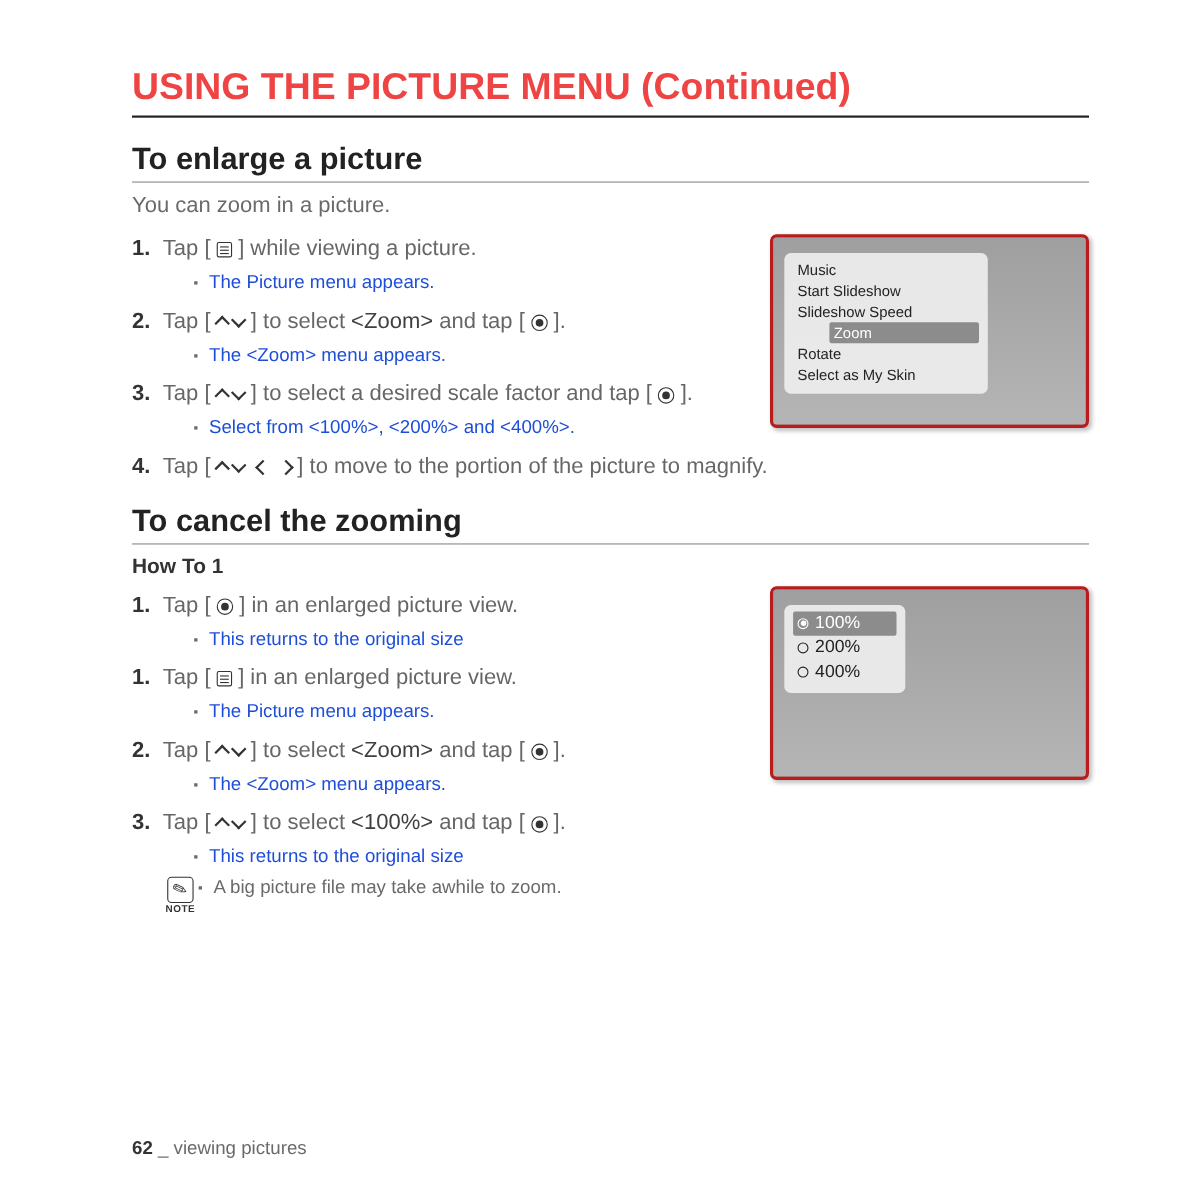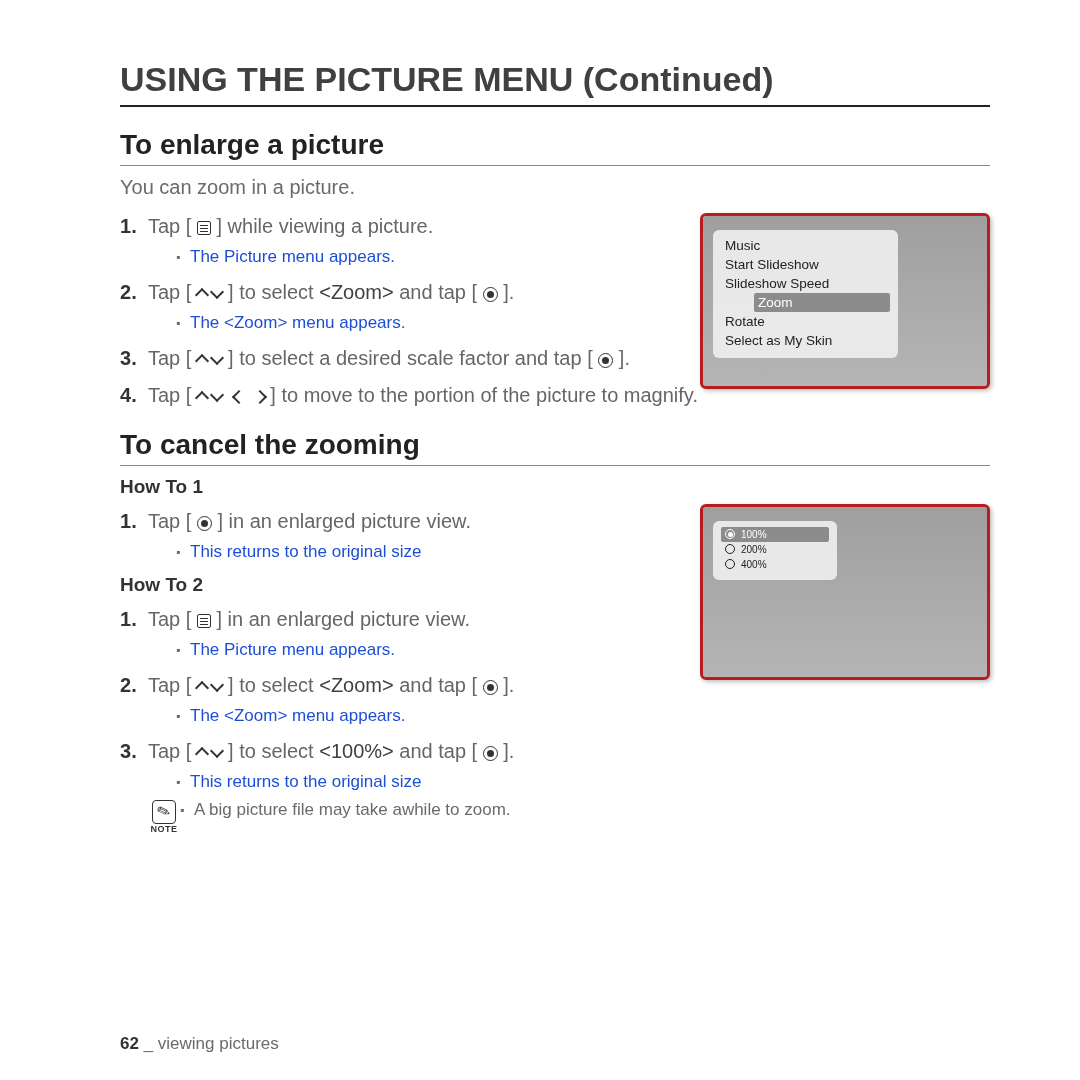--- a/index.html
+++ b/index.html
@@ -7,21 +7,21 @@
     width: 1080px;
     height: 1080px;
     font-family: Arial, Helvetica, sans-serif;
     color: #333;
     padding: 60px 90px 30px 120px;
     position: relative;
   }
   h1 {
     font-size: 34px;
     font-weight: bold;
-    color: #404040;
+    color: #ef4444;
     border-bottom: 2px solid #222;
     padding-bottom: 6px;
     margin-bottom: 22px;
   }
   h2 {
     font-size: 28px;
     font-weight: bold;
     color: #222;
     border-bottom: 1px solid #888;
     padding-bottom: 4px;
@@ -116,23 +116,23 @@
     font-size: 13.5px;
     color: #222;
     width: 185px;
   }
   .popup .mi { padding: 2px 4px; white-space: nowrap; }
   .popup .mi.sel { background: #8c8c8c; color: #fff; border-radius: 2px; margin-left: 33px; }
   .popup2 {
     background: rgba(238,238,238,.92);
     border-radius: 6px;
     padding: 6px 8px 8px 8px;
-    font-size: 10px;
+    font-size: 16px;
     color: #222;
-    width: 124px;
+    width: 110px;
   }
   .popup2 .mi { padding: 2px 4px; white-space: nowrap; display:flex;align-items:center;gap:6px;}
   .popup2 .mi.sel { background: #8c8c8c; color: #fff; border-radius: 2px; }
   .radio{width:10px;height:10px;border:1.4px solid currentColor;border-radius:50%;display:inline-block;position:relative;}
   .radio.fill::after{content:"";position:absolute;inset:1.5px;border-radius:50%;background:currentColor;}
 
   .device2 { top: 0; }
   .sec2-row { position: relative; }
   .sec2-text { width: 560px; }
 
@@ -182,20 +182,23 @@
           </ul>
       </li>
       <li>
         <span>Tap [</span><strong class="chev-pair">&nbsp;<span class="chev up"></span>&nbsp;<span class="chev down"></span>&nbsp;</strong><span>] to select </span><strong>&lt;Zoom&gt;</strong><span> and tap [</span><strong>&nbsp;<span class="ok-ic"></span>&nbsp;</strong><span>].</span>
         <ul class="sub">
             <li>The &lt;Zoom&gt; menu appears.</li>
           </ul>
       </li>
       <li>
         <span>Tap [</span><strong class="chev-pair">&nbsp;<span class="chev up"></span>&nbsp;<span class="chev down"></span>&nbsp;</strong><span>] to select a desired scale factor and tap [</span><strong>&nbsp;<span class="ok-ic"></span>&nbsp;</strong><span>].</span>
+        <ul class="sub">
+            <li>Select from &lt;100%&gt;, &lt;200%&gt; and &lt;400%&gt;.</li>
+          </ul>
       </li>
     </ol>
   </div>
 
   <div class="device">
     <div class="device-bg">
       <div class="popup">
         <div class="mi">Music</div>
         <div class="mi">Start Slideshow</div>
         <div class="mi">Slideshow Speed</div>
@@ -222,21 +225,20 @@
     <div class="howto">How To 1</div>
     <ol class="steps">
       <li>
         <span>Tap [</span><strong>&nbsp;<span class="ok-ic"></span>&nbsp;</strong><span>] in an enlarged picture view.</span>
         <ul class="sub">
             <li>This returns to the original size</li>
           </ul>
       </li>
     </ol>
 
-    <div class="howto">How To 2</div>
     <ol class="steps">
       <li>
         <span>Tap [</span><strong>&nbsp;<span class="menu-ic"></span>&nbsp;</strong><span>] in an enlarged picture view.</span>
         <ul class="sub">
             <li>The Picture menu appears.</li>
           </ul>
       </li>
       <li>
         <span>Tap [</span><strong class="chev-pair">&nbsp;<span class="chev up"></span>&nbsp;<span class="chev down"></span>&nbsp;</strong><span>] to select </span><strong>&lt;Zoom&gt;</strong><span> and tap [</span><strong>&nbsp;<span class="ok-ic"></span>&nbsp;</strong><span>].</span>
         <ul class="sub">

